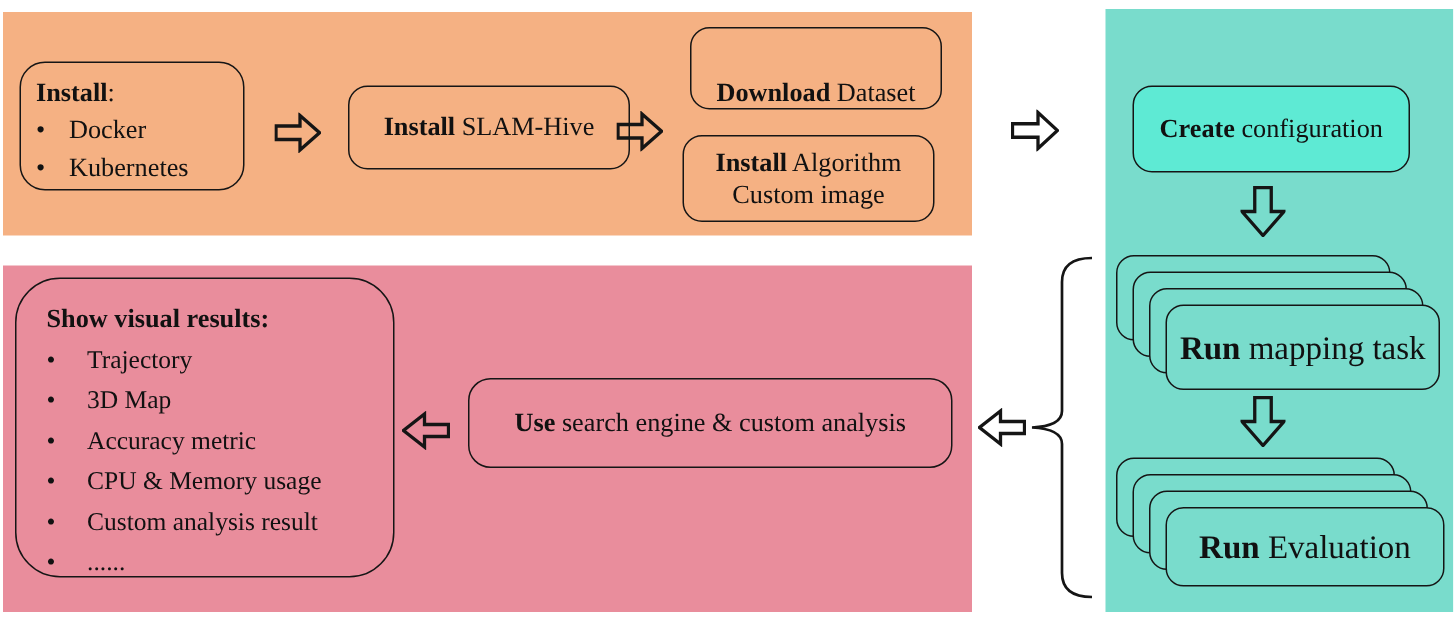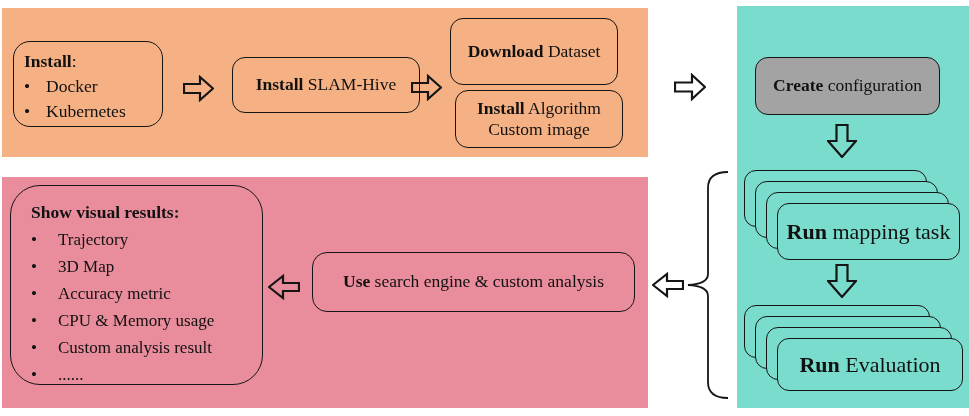--- a/index.html
+++ b/index.html
@@ -8,28 +8,28 @@
   .panel{position:absolute;}
   .panel-orange{left:2px;top:8px;width:646px;height:149px;background:#F5B183;}
   .panel-pink{left:2px;top:177px;width:646px;height:231px;background:#E98D9C;}
   .panel-teal{left:737px;top:6px;width:232px;height:402px;background:#79DCCC;}
 
   .node{position:absolute;border:1.7px solid #151515;box-sizing:border-box;
         display:flex;align-items:center;justify-content:center;text-align:center;
         font-size:17.5px;line-height:1.22;}
   .node b{font-weight:bold;}
   .bg-orange{background:#F5B183;border-radius:13px;}
-  .bg-teal{background:#a3a3a3;border-radius:13px;}
+  .bg-teal{background:#5eead4;border-radius:13px;}
   .bg-pink{background:#E98D9C;border-radius:15px;}
 
   .n-install-prereq{left:13px;top:41px;width:150px;height:86px;border-radius:17px;
         flex-direction:column;align-items:flex-start;justify-content:flex-start;
         text-align:left;padding:7px 4px 0 10px;line-height:25px;}
   .n-slam-hive{left:232px;top:57px;width:188px;height:56px;}
-  .n-download{left:450px;top:18px;width:168px;height:67px;}
+  .n-download{left:460px;top:18px;width:168px;height:55px;align-items:flex-end;}
   .n-algorithm{left:455px;top:90px;width:168px;height:58px;}
   .n-create{left:755px;top:57px;width:185px;height:58px;}
   .n-use-search{left:312px;top:252px;width:323px;height:60px;}
   .n-show-results{left:10px;top:185px;width:253px;height:200px;border-radius:30px;
         flex-direction:column;align-items:flex-start;justify-content:flex-start;
         text-align:left;padding:13px 4px 0 20px;line-height:27px;font-size:17px;}
   .n-show-results .node-title{font-weight:bold;font-size:17.5px;}
 
   .bullet-row{display:flex;}
   .n-install-prereq .bullet{flex:0 0 22px;width:22px;}

